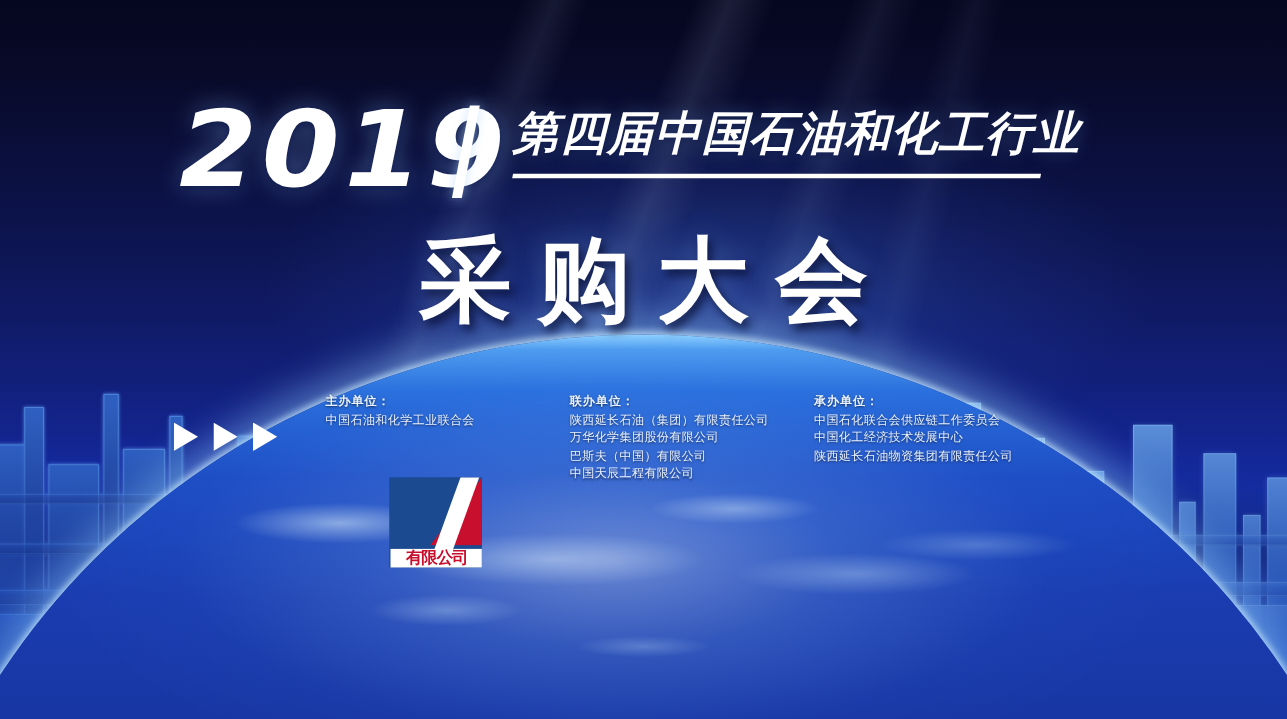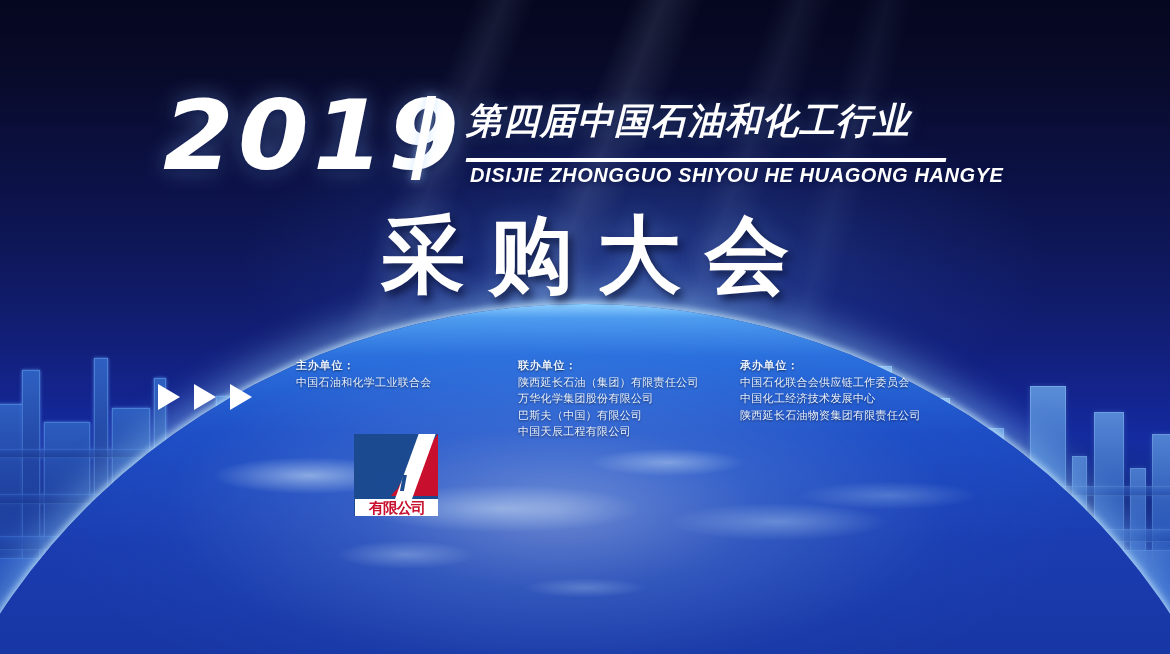--- a/index.html
+++ b/index.html
@@ -90,21 +90,21 @@
     text-shadow:0 2px 10px rgba(10,20,70,.95), 0 0 22px rgba(150,195,255,.45);
     transform:scaleX(1.06);transform-origin:left center;
   }
   #year-divider{
     position:absolute;left:419px;top:4px;width:9px;height:84px;background:#fff;
     transform:skewX(-11deg);
     box-shadow:0 0 10px rgba(170,210,255,.55);
   }
   #title-cn{
     position:absolute;left:466px;top:4px;
-    font-size:36px;font-weight:bold;font-style:italic;color:#fff;
+    font-size:42px;font-weight:bold;font-style:italic;color:#fff;
     letter-spacing:1px;line-height:50px;white-space:nowrap;
     text-shadow:0 2px 9px rgba(8,18,66,.9), 0 0 16px rgba(150,200,255,.35);
   }
   #title-rule{
     position:absolute;left:466px;top:66px;width:480px;height:4px;background:#fff;
     transform:skewX(-11deg);
   }
   #title-py{
     position:absolute;left:470px;top:72px;
     font-size:20px;font-weight:bold;font-style:italic;color:#fff;
@@ -129,22 +129,22 @@
   #org-exec{left:740px;}
 
   
   #exhibitor{position:absolute;left:354px;top:434px;display:flex;align-items:flex-start;}
   #logo{position:relative;width:84px;height:82px;overflow:hidden;background:#1d4b8f;flex:0 0 auto;}
   #logo .logo-blue{position:absolute;inset:0;background:#1b4a91;}
   #logo .logo-red{position:absolute;right:0;top:0;width:50px;height:62px;background:#c8102e;
     clip-path:polygon(100% 0,100% 100%,6% 100%);}
   #logo .logo-slash{position:absolute;right:14px;top:-4px;width:17px;height:72px;background:#fff;
     transform:skewX(-20deg);}
-  #logo .logo-ssi{position:absolute;left:18px;bottom:19px;font-family:"DejaVu Sans",sans-serif;
-    font-size:21px;font-weight:bold;font-style:italic;color:#1b4a91;line-height:25px;letter-spacing:-1px;}
+  #logo .logo-ssi{position:absolute;left:5px;bottom:19px;font-family:"DejaVu Sans",sans-serif;
+    font-size:21px;font-weight:bold;color:#1b4a91;line-height:25px;letter-spacing:-1px;}
   #logo .logo-cn{position:absolute;left:1px;bottom:-1px;width:84px;height:18px;background:#fff;
     font-size:15px;font-weight:bold;color:#c8102e;line-height:17px;letter-spacing:-1px;
     text-align:center;overflow:hidden;}
   #company-name{
     margin-left:0;background:#ffffff;color:#000;
     font-size:37px;line-height:46px;padding:1px 7px 2px 7px;white-space:nowrap;
     font-family:"DejaVu Sans",sans-serif;
   }
 </style>
 </head>
@@ -226,21 +226,20 @@
     <div class="arrow"></div>
     <div class="arrow"></div>
     <div class="arrow"></div>
   </div>
 
   <div id="headline">
     <div id="year">2019</div>
     <div id="year-divider"></div>
     <div id="title-cn">第四届中国石油和化工行业</div>
     <div id="title-rule"></div>
-    <div id="title-py">DISIJIE ZHONGGUO SHIYOU HE HUAGONG HANGYE</div>
   </div>
 
   <div id="subject">采购大会</div>
 
   <div id="orgs">
 
     <div class="org-col" id="org-host">
       <div class="org-title">主办单位：</div>
       <div class="org-line">中国石油和化学工业联合会</div>
     </div>

